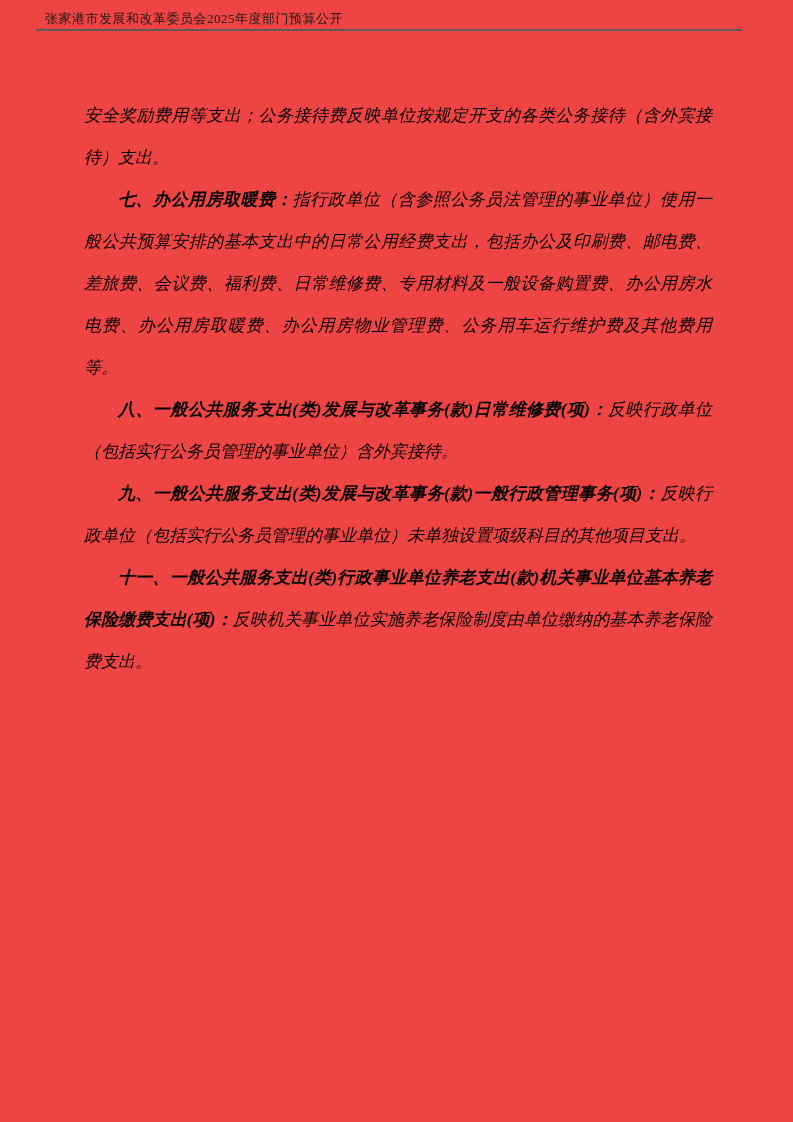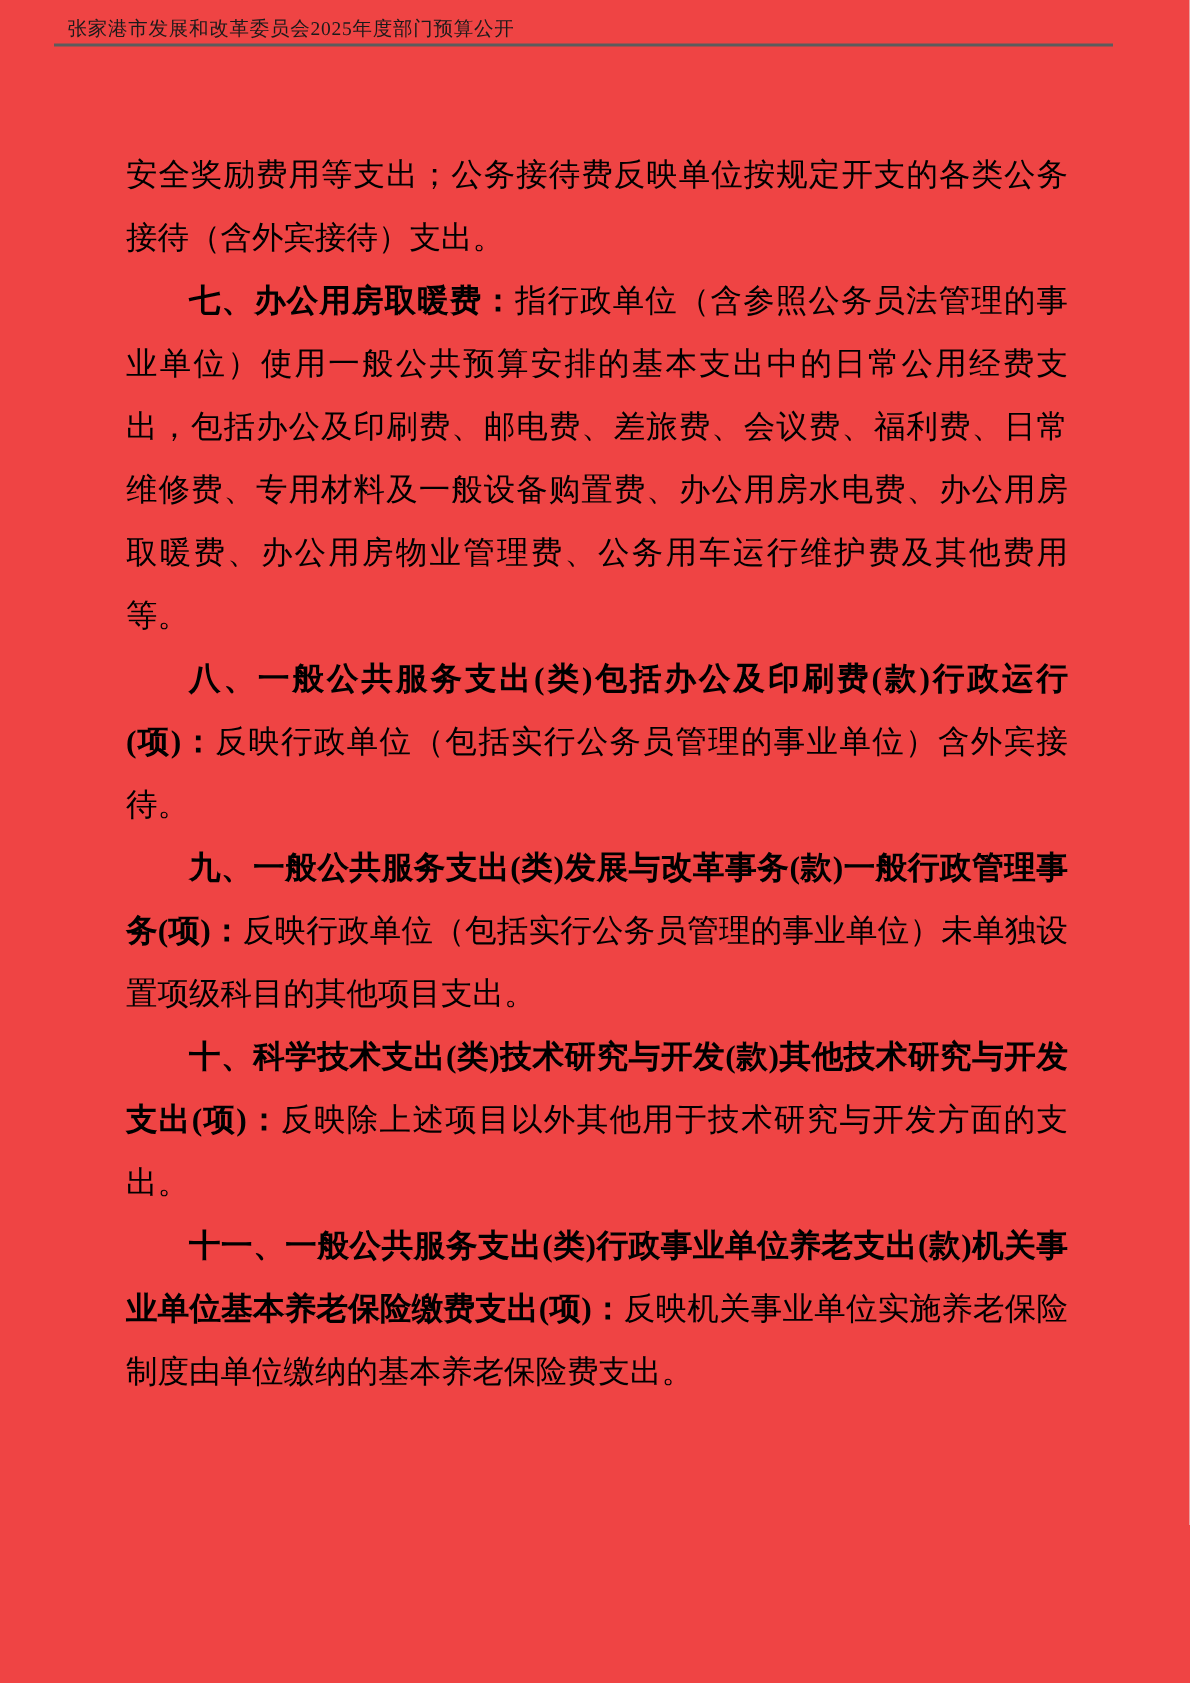--- a/index.html
+++ b/index.html
@@ -31,24 +31,25 @@
     margin-top: 2px;
     height: 2px;
     background: #5c5c5c;
     width: 100%;
   }
   .body-text {
     position: absolute;
     left: 84px;
     top: 95px;
     width: 628px;
-    font-size: 21px;
+    font-size: 17px;
     line-height: 42px;
     text-align: justify;
     text-justify: inter-ideograph;
+    font-style: italic;
   }
   .para {
     margin: 0;
     padding: 0;
     text-indent: 2em;
     word-break: normal;
   }
   .para.no-indent { text-indent: 0; }
   .para b { font-weight: 700; }
   .page-footer {
@@ -72,25 +73,24 @@
   <div class="page-header">
     <div class="header-title">张家港市发展和改革委员会2025年度部门预算公开</div>
     <div class="header-rule"></div>
   </div>
 
   <div class="body-text">
     <p class="para no-indent"><b></b><span>安全奖励费用等支出；公务接待费反映单位按规定开支的各类公务接待（含外宾接待）支出。</span></p>
 
     <p class="para"><b>七、办公用房取暖费：</b><span>指行政单位（含参照公务员法管理的事业单位）使用一般公共预算安排的基本支出中的日常公用经费支出，包括办公及印刷费、邮电费、差旅费、会议费、福利费、日常维修费、专用材料及一般设备购置费、办公用房水电费、办公用房取暖费、办公用房物业管理费、公务用车运行维护费及其他费用等。</span></p>
 
-    <p class="para"><b>八、一般公共服务支出(类)包括办公及印刷费(款)行政运行(项)：</b><span>反映行政单位（包括实行公务员管理的事业单位）含外宾接待。</span></p>
+    <p class="para"><b>八、一般公共服务支出(类)发展与改革事务(款)日常维修费(项)：</b><span>反映行政单位（包括实行公务员管理的事业单位）含外宾接待。</span></p>
 
     <p class="para"><b>九、一般公共服务支出(类)发展与改革事务(款)一般行政管理事务(项)：</b><span>反映行政单位（包括实行公务员管理的事业单位）未单独设置项级科目的其他项目支出。</span></p>
 
-    <p class="para"><b>十、科学技术支出(类)技术研究与开发(款)其他技术研究与开发支出(项)：</b><span>反映除上述项目以外其他用于技术研究与开发方面的支出。</span></p>
 
     <p class="para"><b>十一、一般公共服务支出(类)行政事业单位养老支出(款)机关事业单位基本养老保险缴费支出(项)：</b><span>反映机关事业单位实施养老保险制度由单位缴纳的基本养老保险费支出。</span></p>
 
   </div>
 
   <div class="page-footer">
     <span class="page-number">- 40 -</span>
   </div>
 
 </div>

